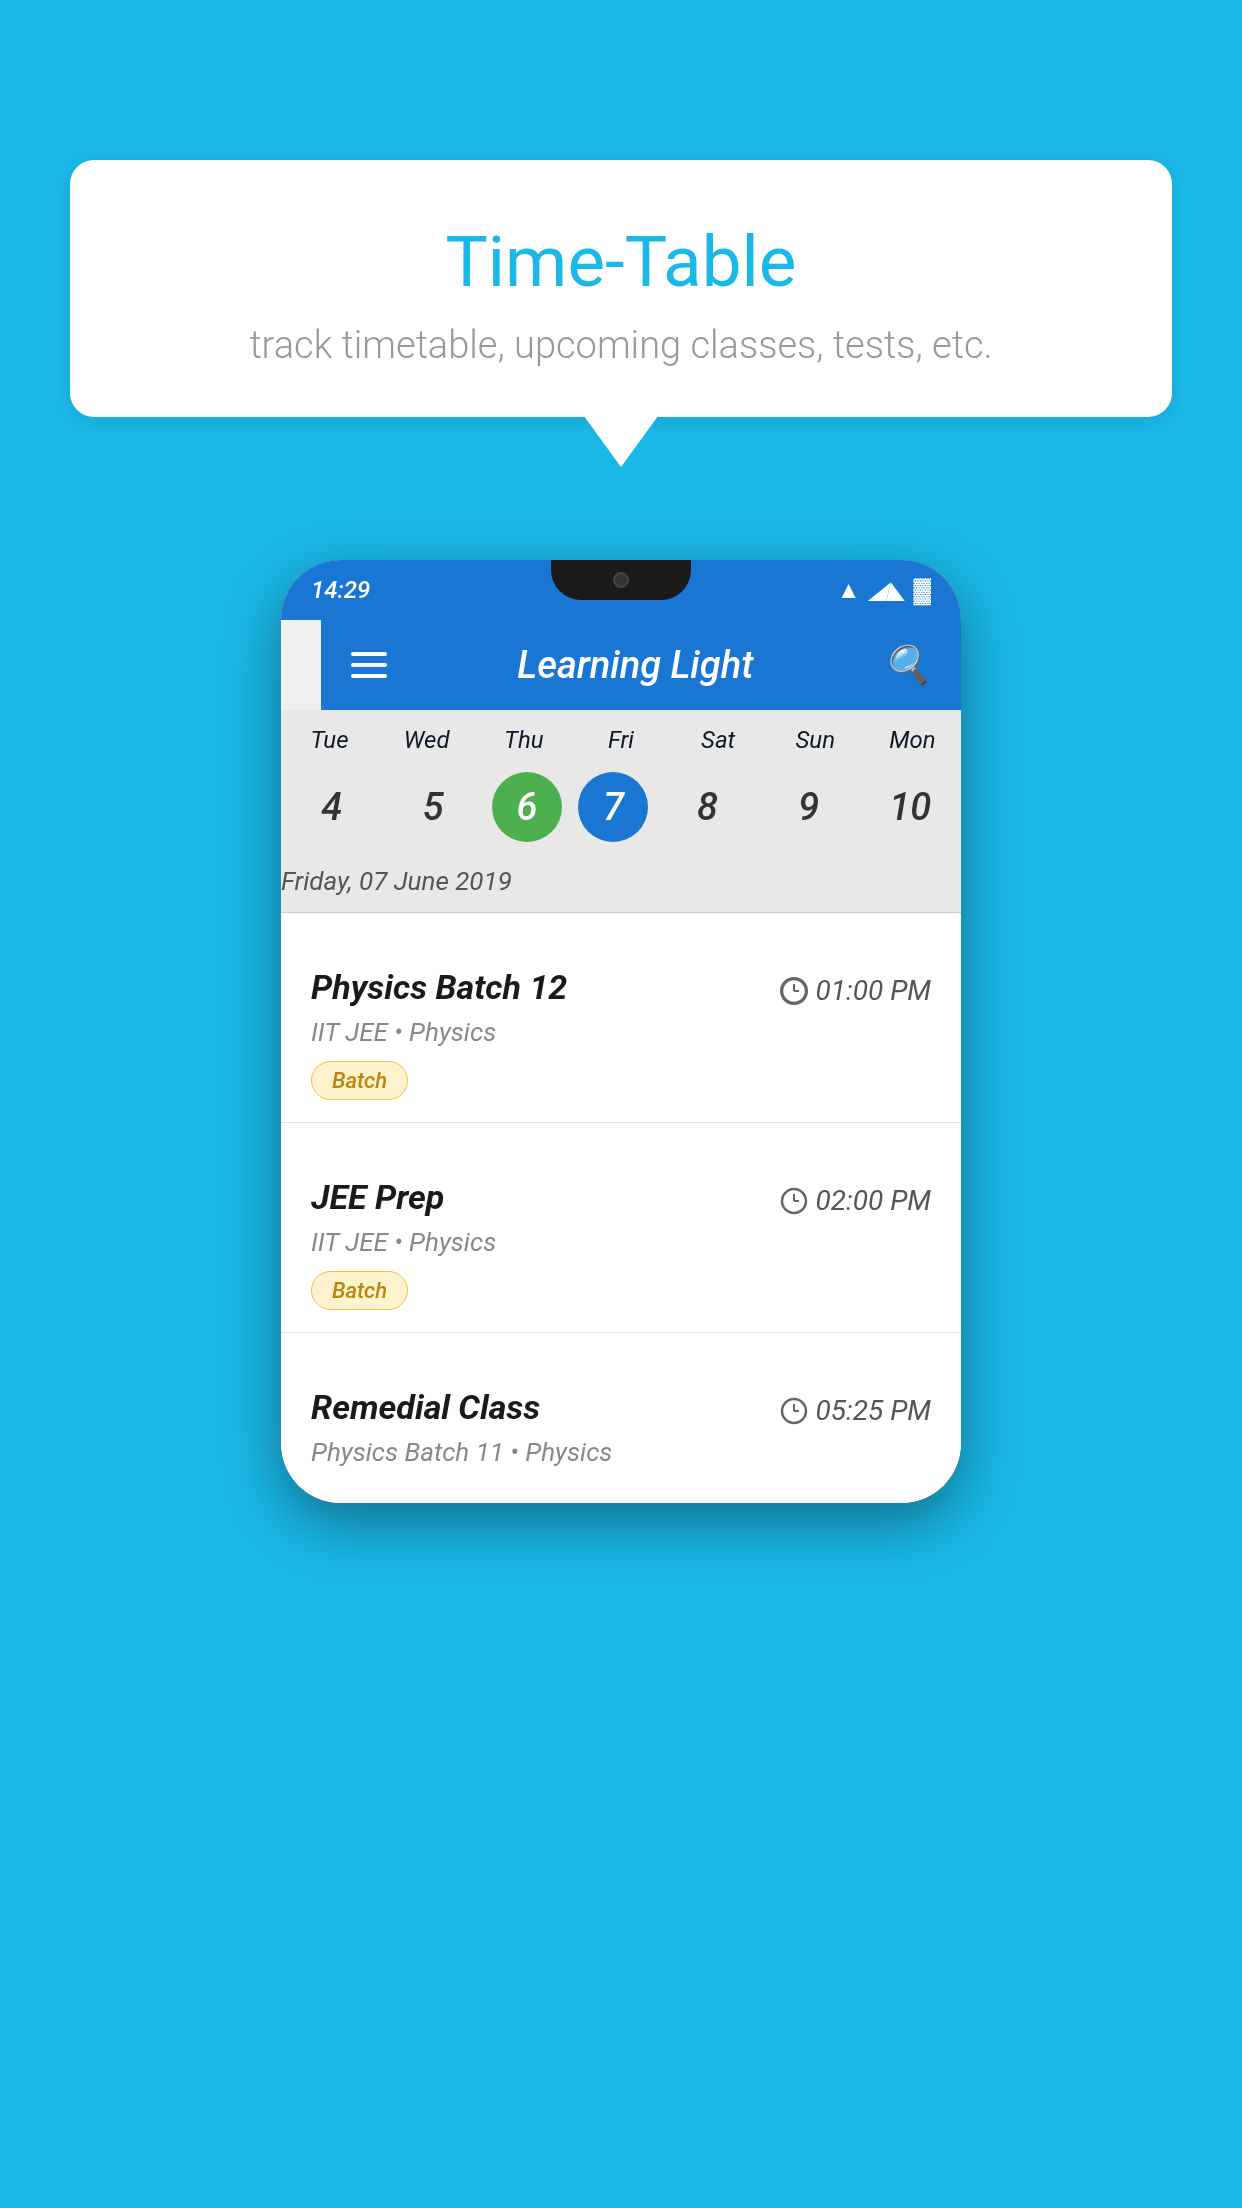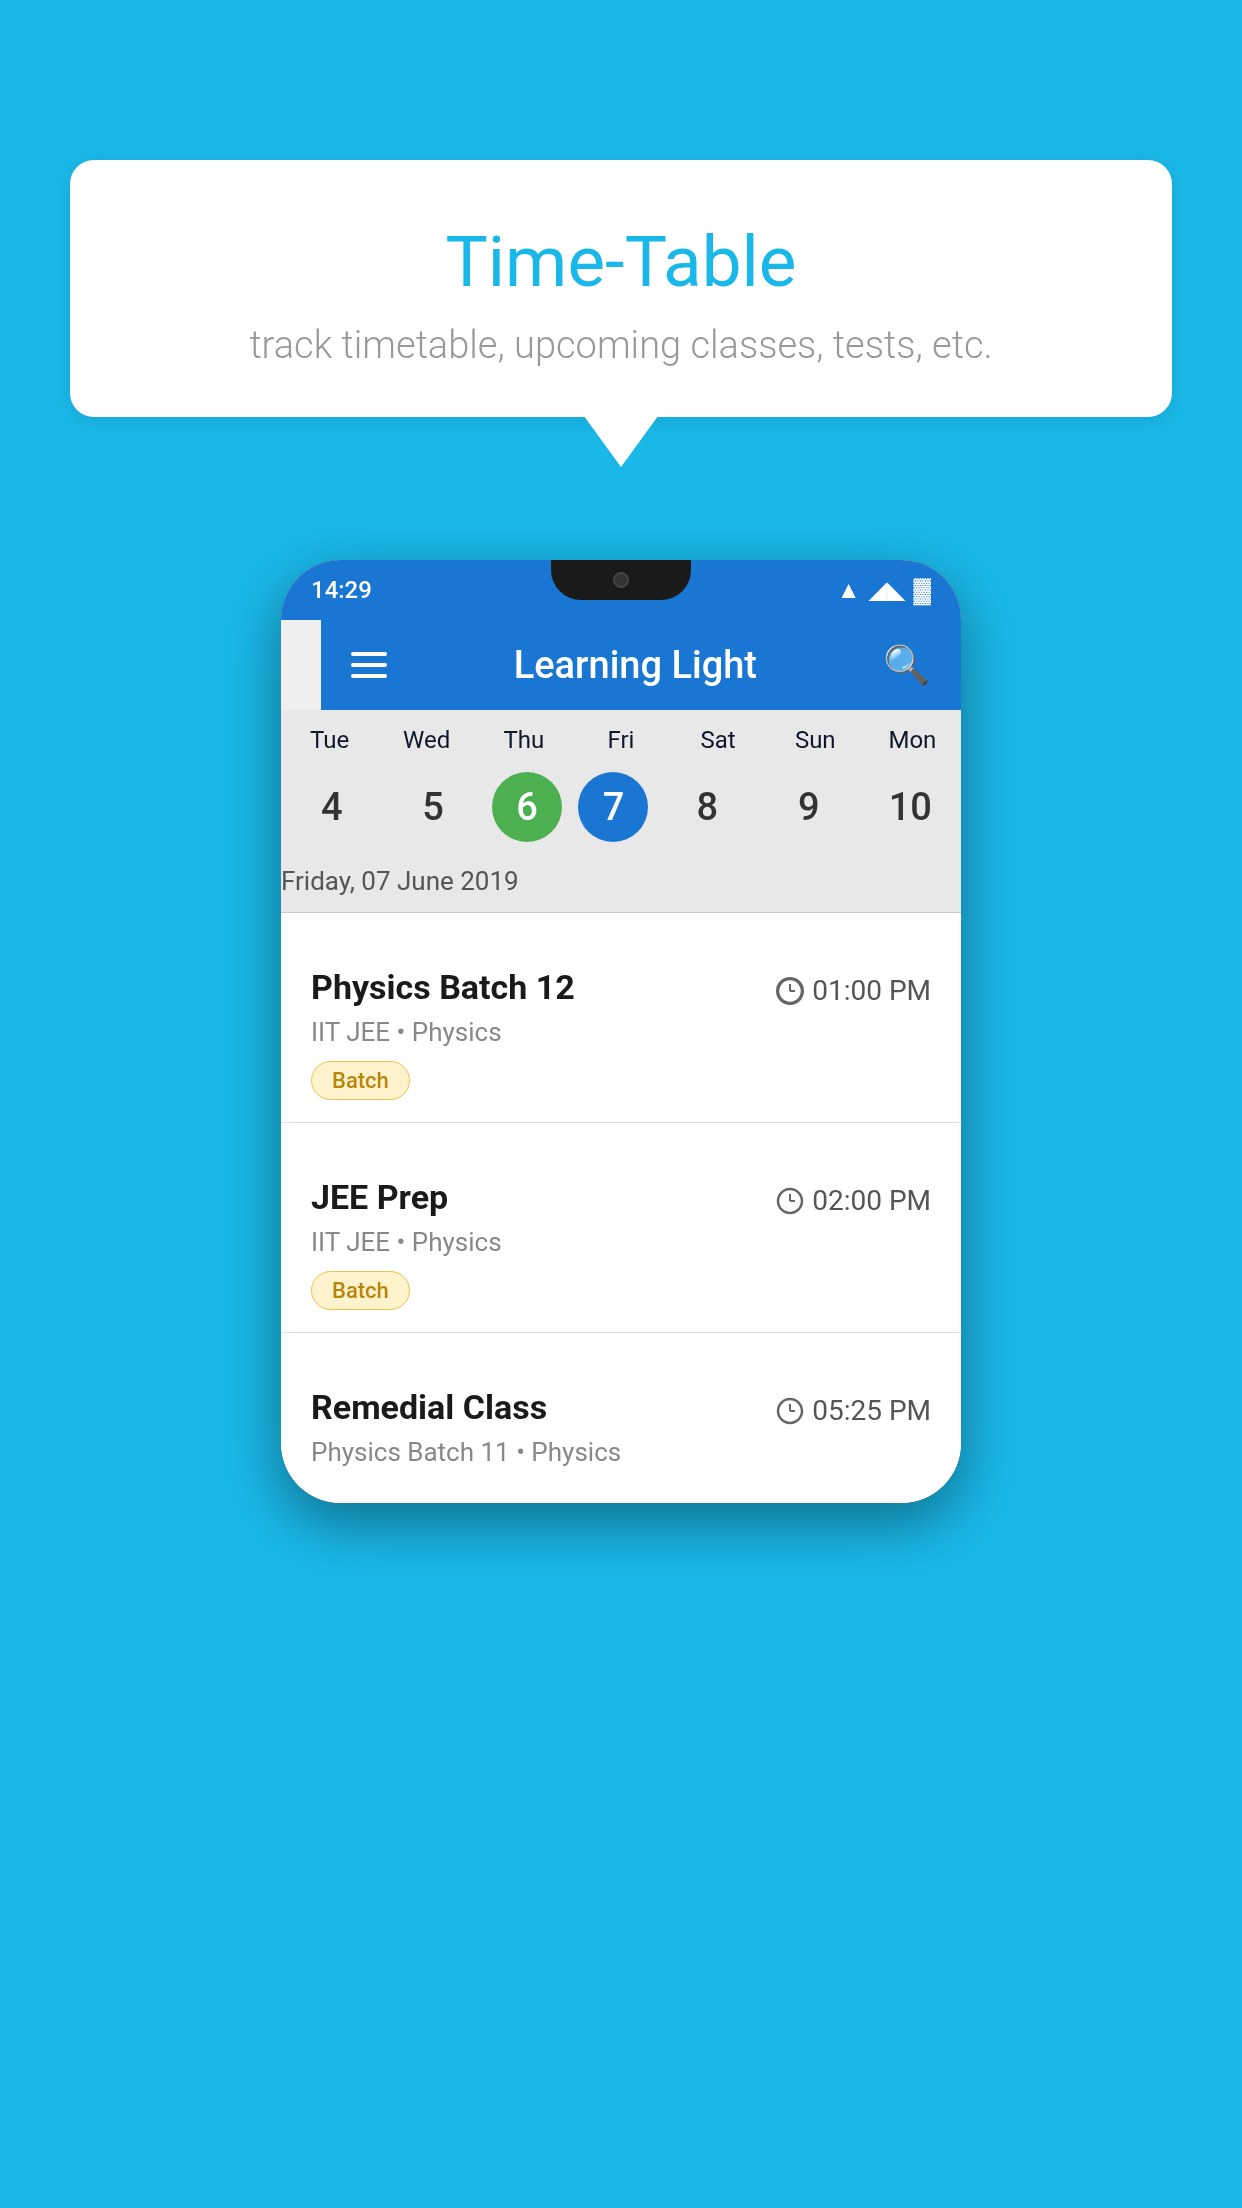--- a/index.html
+++ b/index.html
@@ -95,20 +95,21 @@
       width: 8px;
       height: 80px;
       background: #333;
       border-radius: 0 4px 4px 0;
     }
 
     .phone-inner {
       border-radius: 58px;
       overflow: hidden;
       background: #f0f0f0;
+      font-style: italic;
     }
 
     
     .status-bar {
       background: #1976d2;
       height: 60px;
       display: flex;
       align-items: center;
       justify-content: space-between;
       padding: 0 30px;

